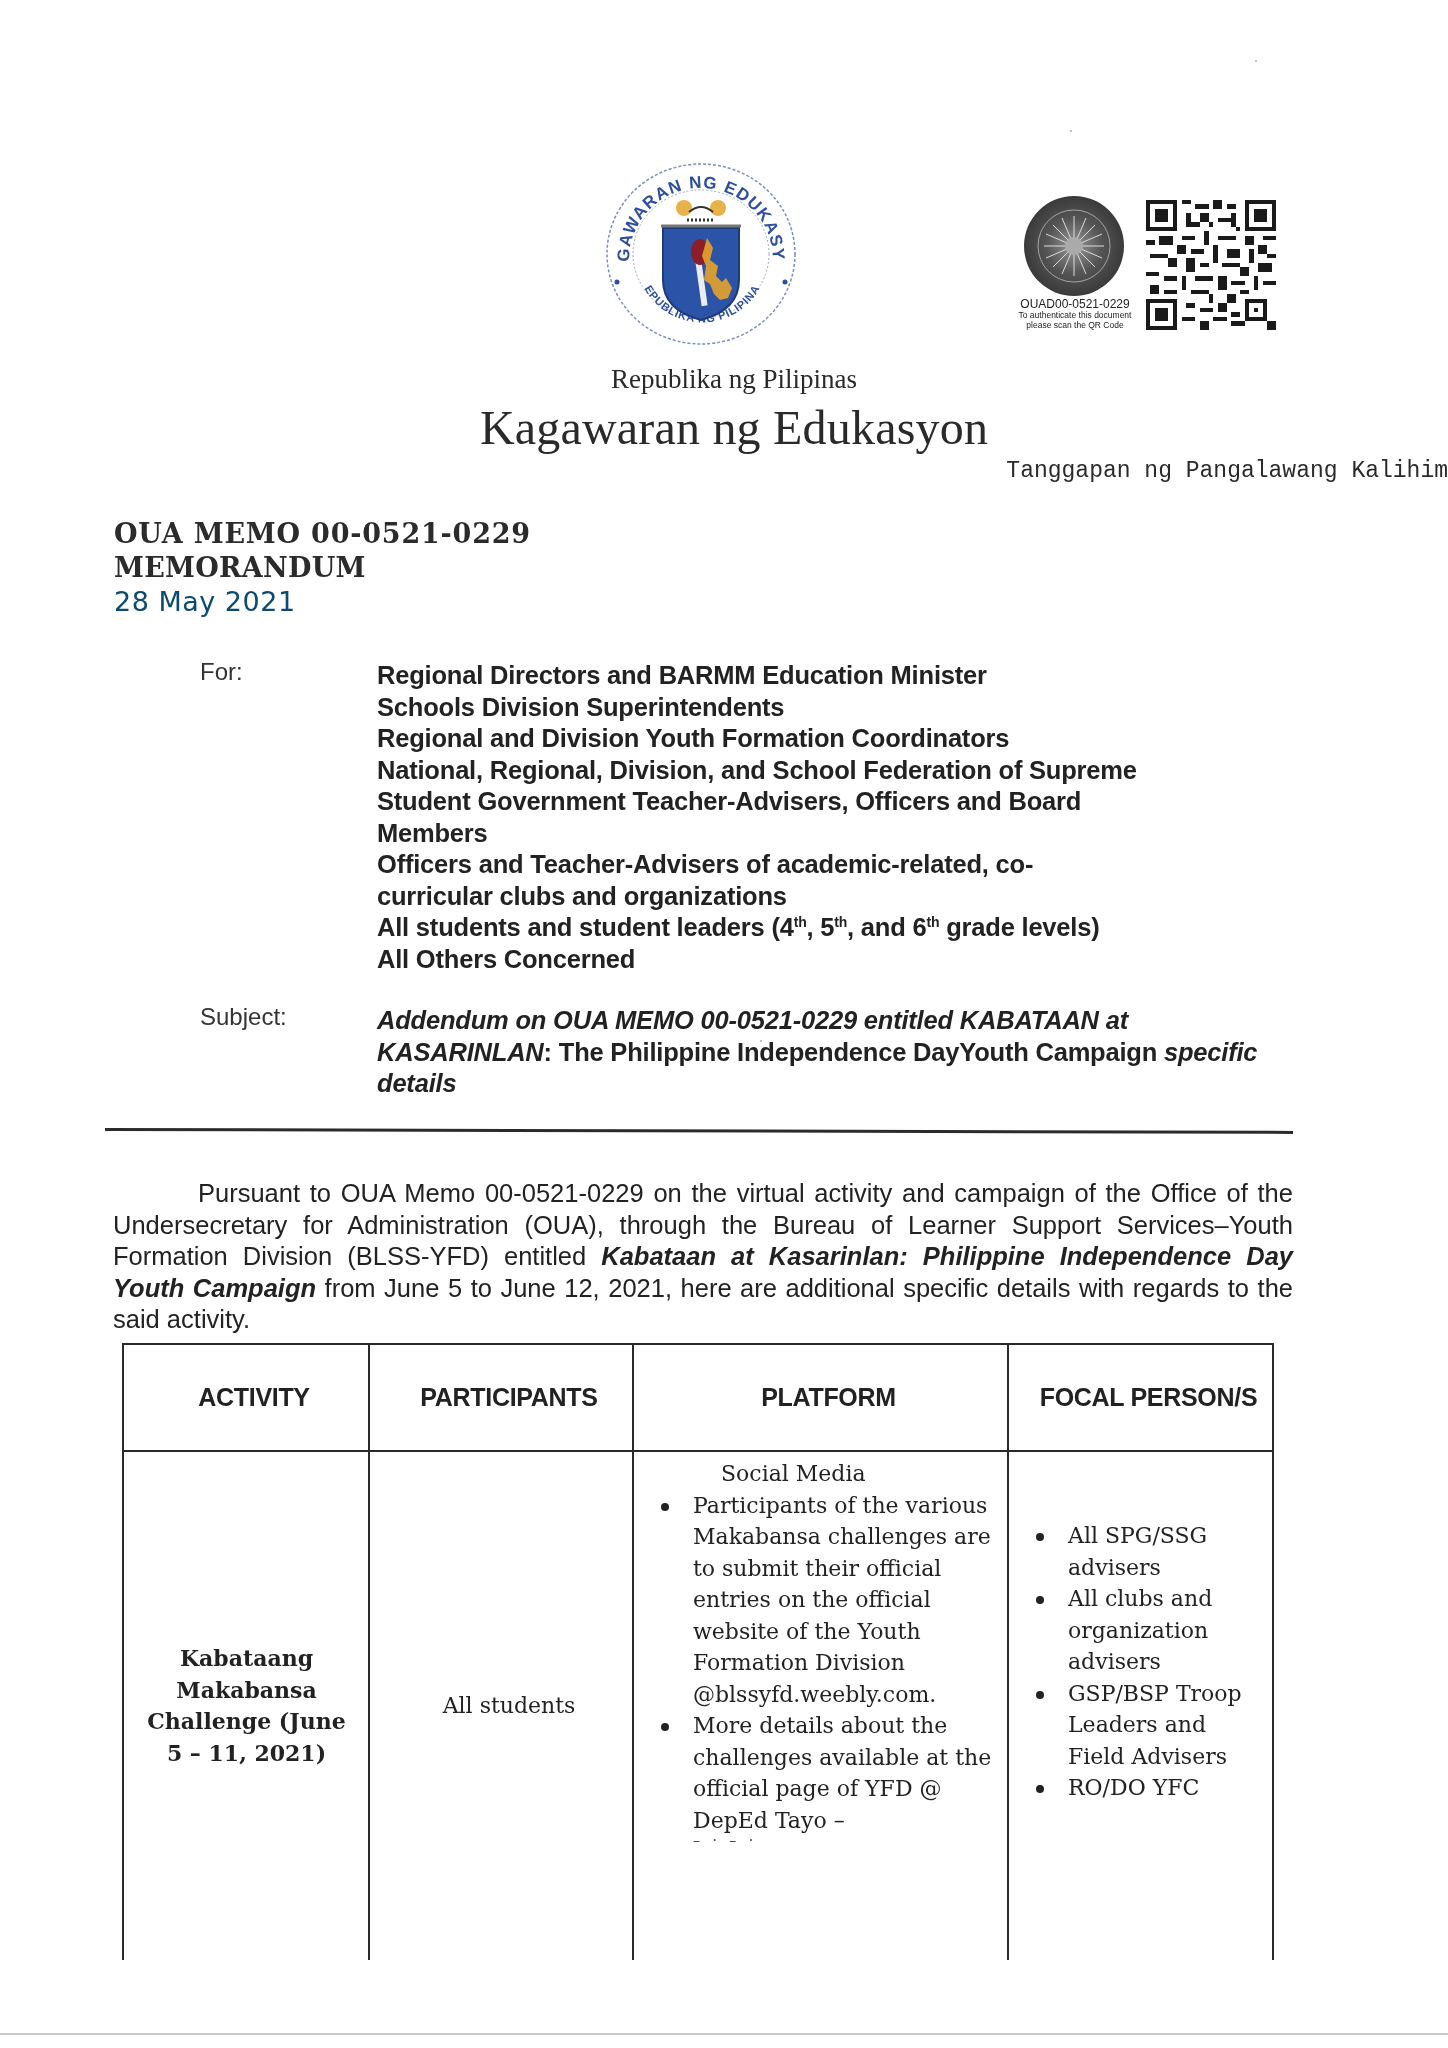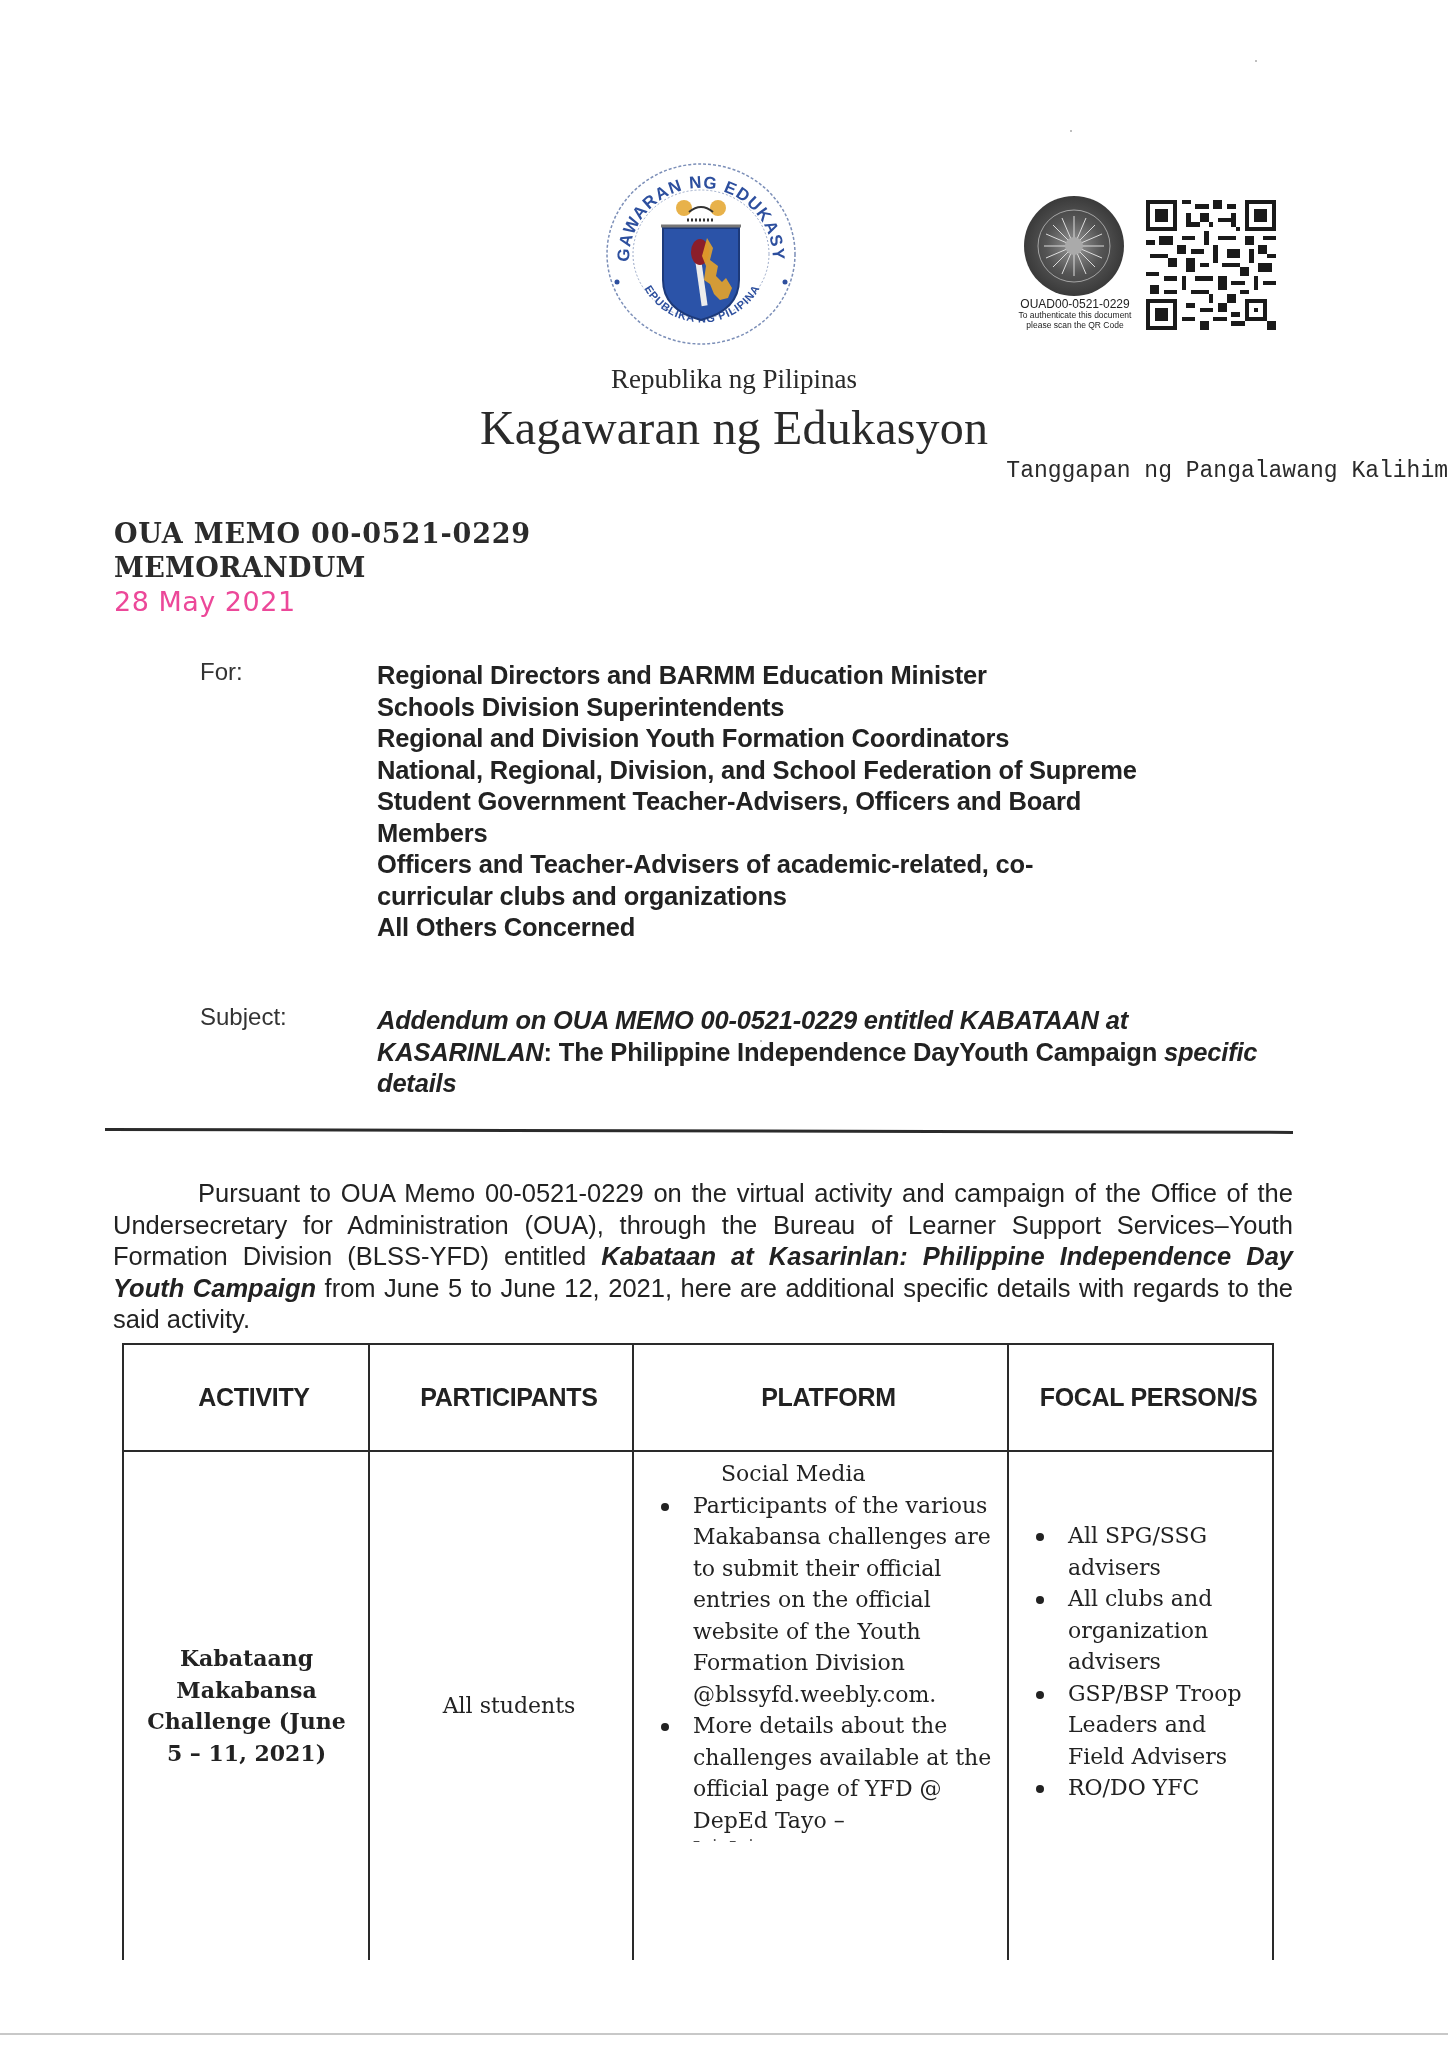--- a/index.html
+++ b/index.html
@@ -14,21 +14,21 @@
   .seal-code .c1 { font-size: 12px; }
   .seal-code .c2, .seal-code .c3 { font-size: 8.5px; line-height: 10px; }
   .qr { left: 1146px; top: 200px; width: 130px; height: 130px; }
 
   .rep { left: 0; width: 1448px; top: 364px; text-align: center; font-size: 27px; color: #2a2a2a; padding-left: 20px; box-sizing: border-box; }
   .dept { left: 0; width: 1448px; top: 400px; text-align: center; font-size: 48px; color: #2a2a2a; padding-left: 20px; box-sizing: border-box; letter-spacing: 0.2px; }
   .office { left: 0; width: 1448px; top: 458px; text-align: right; font-size: 23px; color: #2a2a2a; padding-left: 40px; box-sizing: border-box; font-family: Liberation Mono, monospace; }
 
   .memo-no { left: 114px; top: 518px; font-size: 27px; font-weight: bold; font-family: "DejaVu Serif", serif; letter-spacing: 0.8px; color: #2b2b2b; }
   .memo-type { left: 114px; top: 552px; font-size: 27px; font-weight: bold; font-family: "DejaVu Serif", serif; letter-spacing: 0.3px; color: #2b2b2b; }
-  .memo-date { left: 114px; top: 586px; font-size: 27px; font-family: "DejaVu Sans", sans-serif; color: #ec4899; letter-spacing: 0.5px; }
+  .memo-date { left: 114px; top: 586px; font-size: 27px; font-family: "DejaVu Sans", sans-serif; color: #0c4a6e; letter-spacing: 0.5px; }
 
   .label { left: 200px; font-size: 24px; font-family: "Liberation Sans", sans-serif; color: #333; }
   .for-label { top: 658px; }
   .subj-label { top: 1003px; }
 
   .recips { left: 377px; top: 660px; width: 900px; font-family: "Liberation Sans", sans-serif; font-weight: bold; font-size: 25.5px; line-height: 31.5px; color: #222; letter-spacing: -0.2px; }
   .recips div { white-space: nowrap; }
   .recips sup { font-size: 14px; line-height: 0; }
 
   .subject { left: 377px; top: 1005px; width: 900px; font-family: "Liberation Sans", sans-serif; font-weight: bold; font-size: 25.5px; line-height: 31.5px; color: #222; letter-spacing: -0.2px; }
@@ -205,20 +205,21 @@
 <div class="abs label for-label">For:</div>
 <div class="abs recips">
   <div>Regional Directors and BARMM Education Minister</div>
   <div>Schools Division Superintendents</div>
   <div>Regional and Division Youth Formation Coordinators</div>
   <div>National, Regional, Division, and School Federation of Supreme</div>
   <div>Student Government Teacher-Advisers, Officers and Board</div>
   <div>Members</div>
   <div>Officers and Teacher-Advisers of academic-related, co-</div>
   <div>curricular clubs and organizations</div>
+  <div><span>All students and student leaders (4</span><sup>th</sup><span>, 5</span><sup>th</sup><span>, and 6</span><sup>th</sup><span> grade levels)</span></div>
   <div>All Others Concerned</div>
 </div>
 
 <div class="abs label subj-label">Subject:</div>
 <div class="abs subject"><i>Addendum on OUA MEMO 00-0521-0229 entitled KABATAAN at KASARINLAN</i><span>: The Philippine Independence DayYouth Campaign </span><i>specific details</i></div>
 
 <div class="abs rule"></div>
 
 <div class="abs para"><span class="indent"></span><span>Pursuant to OUA Memo 00-0521-0229 on the virtual activity and campaign of the Office of the Undersecretary for Administration (OUA), through the Bureau of Learner Support Services–Youth Formation Division (BLSS-YFD) entitled </span><b>Kabataan at Kasarinlan: Philippine Independence Day Youth Campaign</b><span> from June 5 to June 12, 2021, here are additional specific details with regards to the said activity.</span></div>
 

